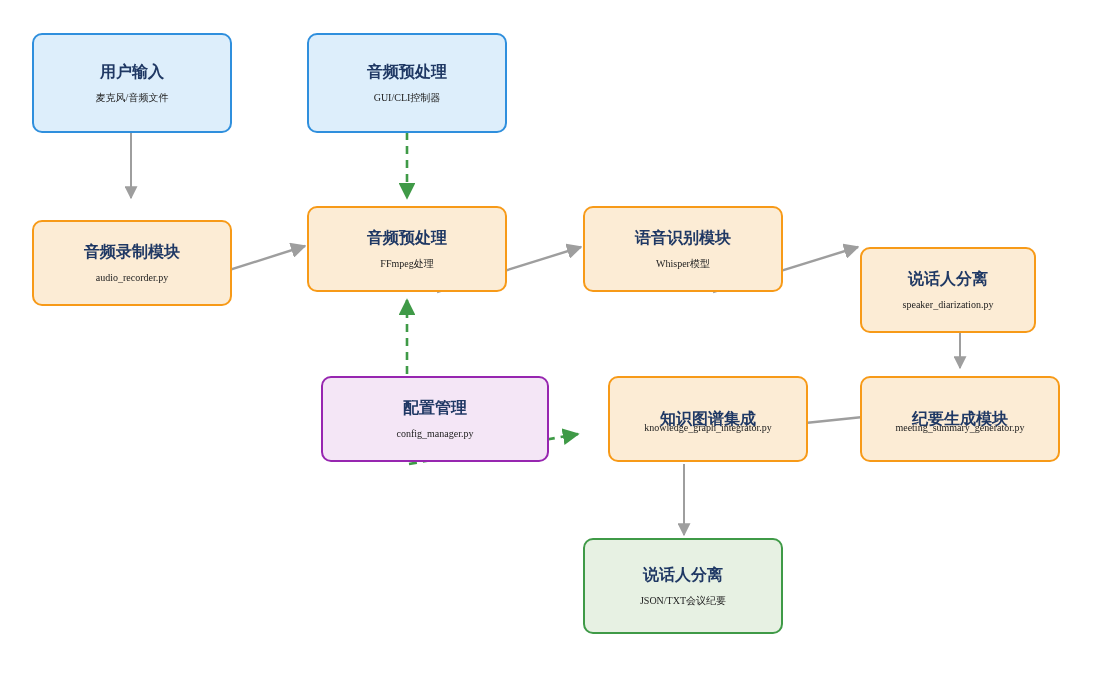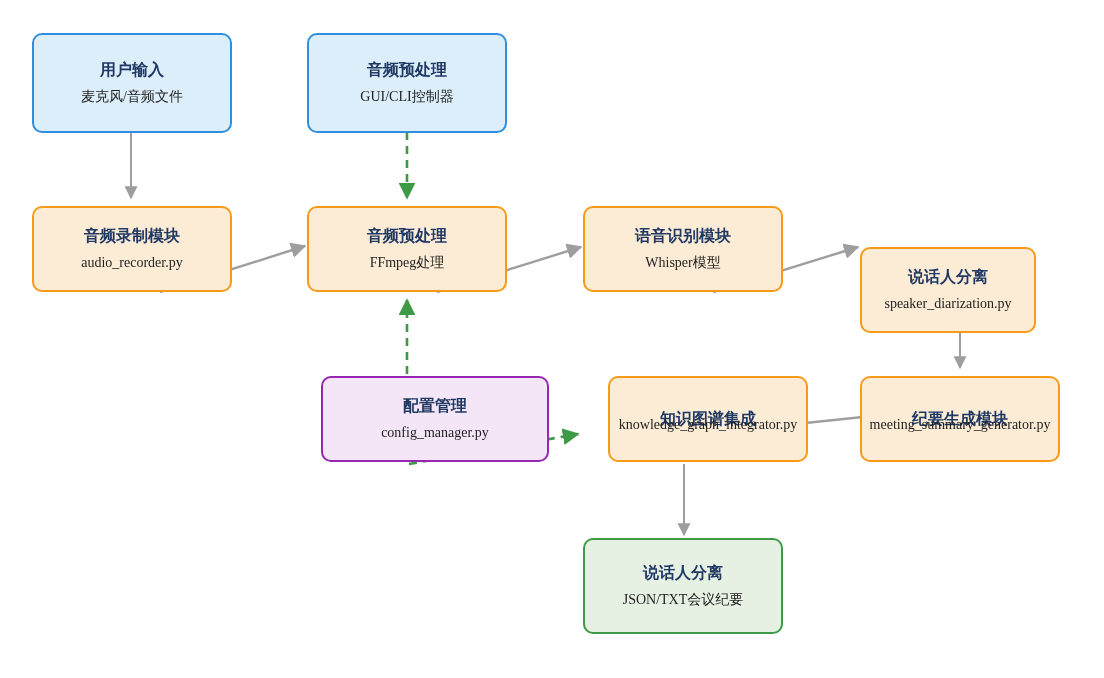--- a/index.html
+++ b/index.html
@@ -37,21 +37,21 @@
     text-align: center;
   }
   .node .title {
     font-weight: bold;
     font-size: 16px;
     color: #1f3864;
     line-height: 1.2;
     white-space: nowrap;
   }
   .node .sub {
-    font-size: 14px;
+    font-size: 10px;
     color: #222222;
     line-height: 1.2;
     margin-top: 10px;
     white-space: nowrap;
   }
   .node.overflow .sub {
     position: absolute;
     left: 50%;
     transform: translateX(-50%);
     bottom: 26px;
@@ -101,21 +101,21 @@
   <div class="node n-blue" style="left:32px; top:33px; width:200px; height:100px;">
     <div class="title">用户输入</div>
     <div class="sub">麦克风/音频文件</div>
   </div>
 
   <div class="node n-blue" style="left:307px; top:33px; width:200px; height:100px;">
     <div class="title">音频预处理</div>
     <div class="sub">GUI/CLI控制器</div>
   </div>
 
-  <div class="node n-orange" style="left:32px; top:206px; width:200px; height:86px;">
+  <div class="node n-orange" style="left:32px; top:220px; width:200px; height:86px;">
     <div class="title">音频录制模块</div>
     <div class="sub">audio_recorder.py</div>
   </div>
 
   <div class="node n-orange" style="left:583px; top:206px; width:200px; height:86px;">
     <div class="title">语音识别模块</div>
     <div class="sub">Whisper模型</div>
   </div>
 
   <div class="node n-orange" style="left:307px; top:206px; width:200px; height:86px;">

